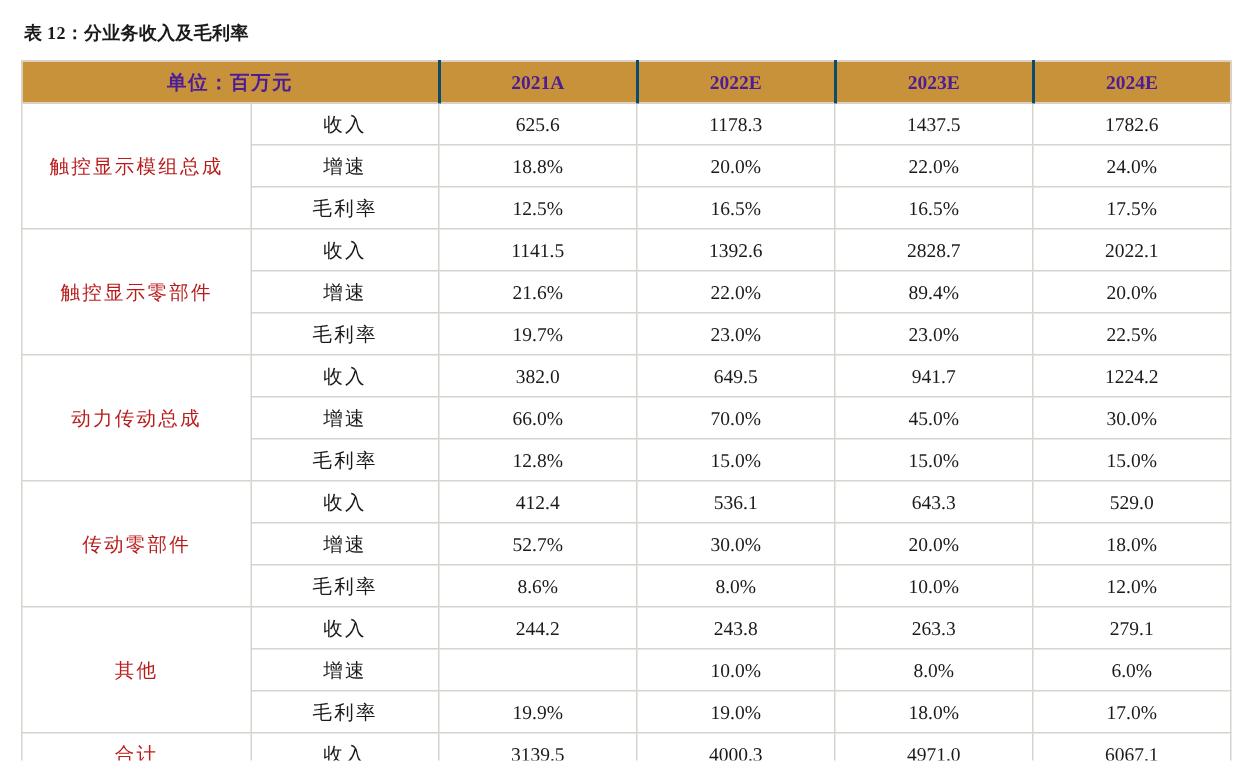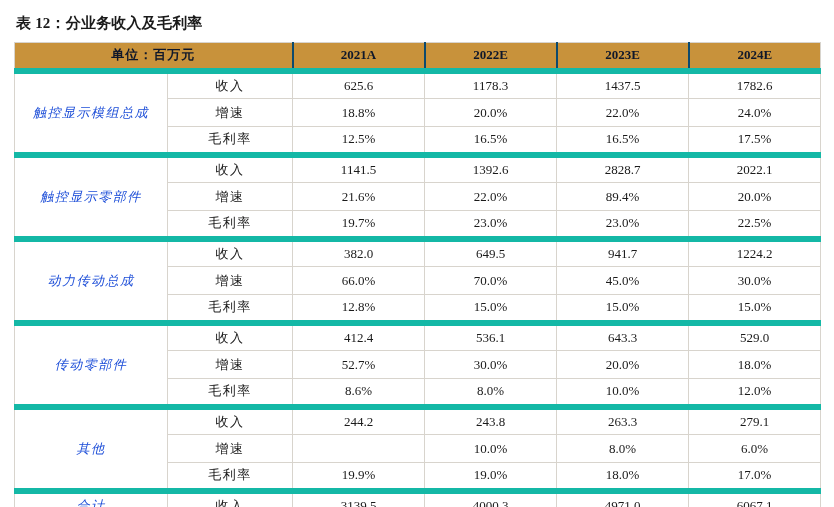--- a/index.html
+++ b/index.html
@@ -16,21 +16,21 @@
   }
   .page {
     position: relative;
     width: 834px;
     height: 507px;
     box-sizing: border-box;
     padding: 14px 14px 0 14px;
   }
   .caption {
     font-family: "Liberation Serif", serif;
-    font-size: 15px;
+    font-size: 12px;
     font-weight: bold;
     color: #1a1a1a;
     letter-spacing: 0.2px;
     margin: 0 0 9px 2px;
     white-space: nowrap;
   }
   table.data {
     border-collapse: collapse;
     width: 806px;
     table-layout: fixed;
@@ -44,47 +44,46 @@
     border: 1px solid #d8d4cd;
     height: 28px;
     text-align: center;
     vertical-align: middle;
     font-size: 13px;
     padding: 0 2px;
     box-sizing: border-box;
   }
   thead th {
     background: #c8923b;
-    color: #0f172a;
+    color: #4c1d95;
     font-weight: bold;
     font-size: 13px;
     border: 1px solid #c8923b;
     height: 29px;
   }
   thead th.unit-cell {
     letter-spacing: 1px;
   }
   thead th.sep {
     border-left: 2px solid #0c4a6e;
   }
   td.group {
     font-size: 13px;
-    color: #1d4ed8;
+    color: #b91c1c;
     letter-spacing: 1.5px;
-    font-style: italic;
   }
   td.metric {
     letter-spacing: 1.5px;
   }
   td.value {
     font-family: "Liberation Serif", serif;
     font-size: 13px;
   }
   tr.band-top td {
-    border-top: 6px solid #14b8a6;
+    border-top: 1px solid #14b8a6;
   }
   tbody tr.total td {
     border-bottom: 1px solid #b8b2a8;
   }
   .outer-top {
     border-top: 1px solid #b8b2a8;
   }
 </style>
 </head>
 <body>

